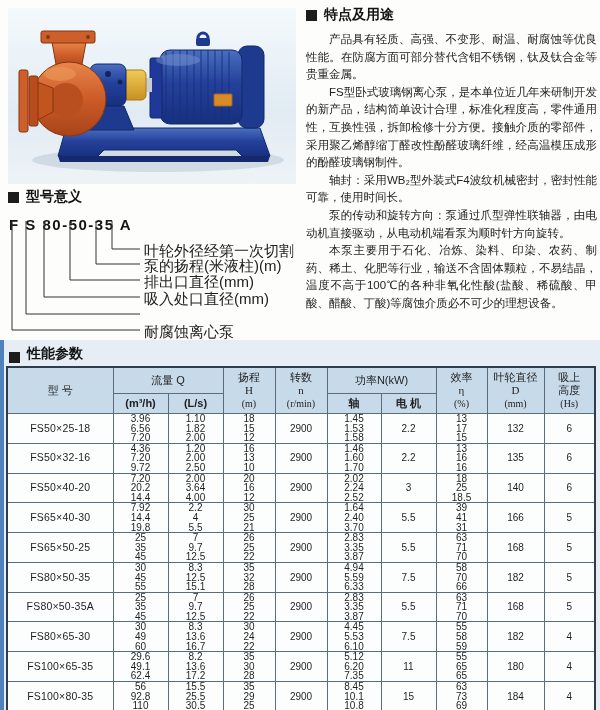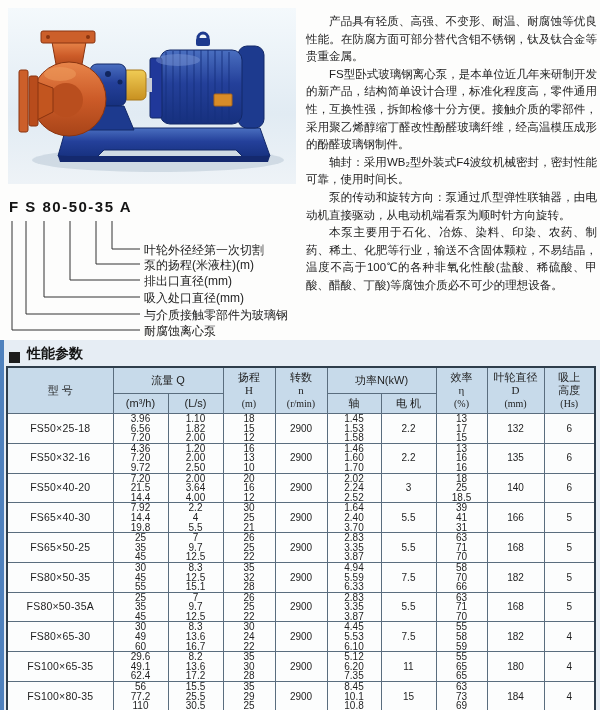--- a/index.html
+++ b/index.html
@@ -11,33 +11,33 @@
   
   .photo-wrap{position:absolute;left:8px;top:8px;width:288px;height:176px;}
   
   .features{position:absolute;left:306px;top:6px;width:291px;}
   .features .paras{margin-top:7px;}
   .features p{margin:0;font-size:11.5px;line-height:17.6px;color:#222;text-align:justify;text-indent:2em;}
   
   .model-sec{position:absolute;left:8px;top:188px;width:292px;height:152px;}
   .model-code{margin:10px 0 0 1px;font-size:15px;font-weight:600;letter-spacing:1.5px;color:#141414;}
   .mm-svg{position:absolute;left:0;top:33px;}
-  .mm-label{position:absolute;left:136px;font-size:12px;color:#222;white-space:nowrap;}
+  .mm-label{position:absolute;left:136px;font-size:15px;color:#222;white-space:nowrap;}
   
   .perf{position:absolute;left:0;top:340px;width:600px;height:370px;background:#e6edf4;}
   .perf .strip{position:absolute;left:0;top:0;width:4px;height:370px;background:#4f81bd;}
   .perf .sec-head{position:absolute;left:9px;top:5px;align-items:flex-end;}
   table.perf-table{position:absolute;left:6px;top:26px;width:590px;border-collapse:collapse;table-layout:fixed;
         background:#fcfdfd;border:2px solid #2e3d4b;}
   .perf-table th,.perf-table td{border:1px solid #5a6d7e;padding:0;text-align:center;color:#1e1e1e;}
   .perf-table th{background:#c7daea;font-weight:normal;font-size:11px;line-height:13px;}
   .perf-table th .unit{font-size:10px;}
   .perf-table th span{display:block;font-family:Liberation Serif, serif;}
   .perf-table thead tr.h1 th{height:25px;}
-  .perf-table thead tr.h2 th{height:19px;}
+  .perf-table thead tr.h2 th{height:19px;font-weight:bold;}
   .perf-table tbody tr{height:29px;}
   .perf-table td{font-size:10px;vertical-align:middle;}
   .perf-table td div{line-height:9.6px;}
   .perf-table td:first-child{font-size:10.5px;letter-spacing:0.2px;}
 </style>
 </head>
 <body>
 
 <div class="page">
 
@@ -116,46 +116,53 @@
         <circle cx="58" cy="92" r="17" fill="#b94e1e"></circle>
         <path d="M29,74 L45,80 L45,104 L29,112 Z" fill="#c2551f" stroke="#8a3410"></path>
         <rect x="21" y="68" width="9" height="50" rx="2" fill="#b84c1c" stroke="#8a3410"></rect>
         <rect x="11" y="62" width="9" height="62" rx="2" fill="#cc5f2a" stroke="#8a3410"></rect>
         <ellipse cx="52" cy="66" rx="16" ry="7" fill="#f0a060" opacity="0.5"></ellipse>
       </g>
     </svg>
   </div>
 
   <div class="features">
+    <div class="sec-head">
+      <span class="sq"></span>
+      <span>特点及用途</span>
+    </div>
     <div class="paras">
       <p>产品具有轻质、高强、不变形、耐温、耐腐蚀等优良性能。在防腐方面可部分替代含钼不锈钢，钛及钛合金等贵重金属。</p>
       <p>FS型卧式玻璃钢离心泵，是本单位近几年来研制开发的新产品，结构简单设计合理，标准化程度高，零件通用性，互换性强，拆卸检修十分方便。接触介质的零部件，采用聚乙烯醇缩丁醛改性酚醛玻璃纤维，经高温模压成形的酚醛玻璃钢制件。</p>
       <p>轴封：采用WB₂型外装式F4波纹机械密封，密封性能可靠，使用时间长。</p>
       <p>泵的传动和旋转方向：泵通过爪型弹性联轴器，由电动机直接驱动，从电动机端看泵为顺时针方向旋转。</p>
       <p>本泵主要用于石化、冶炼、染料、印染、农药、制药、稀土、化肥等行业，输送不含固体颗粒，不易结晶，温度不高于100℃的各种非氧化性酸(盐酸、稀硫酸、甲酸、醋酸、丁酸)等腐蚀介质必不可少的理想设备。</p>
     </div>
   </div>
 
   <div class="model-sec">
+    <div class="sec-head">
+      <span class="sq"></span>
+      <span>型号意义</span>
+    </div>
     <div class="model-code">F S 80-50-35 A</div>
     <svg class="mm-svg" width="140" height="115" viewBox="0 0 140 115">
       <g fill="none" stroke="#333" stroke-width="1">
         <polyline points="104,0 104,28 132,28"></polyline>
         <polyline points="88,0 88,43 132,43"></polyline>
         <polyline points="62,0 62,59 132,59"></polyline>
         <polyline points="36,0 36,76 132,76"></polyline>
         <polyline points="18,0 18,93 132,93"></polyline>
         <polyline points="4,0 4,109 132,109"></polyline>
       </g>
     </svg>
     <div class="mm-label" style="top:54px">叶轮外径经第一次切割</div>
     <div class="mm-label" style="top:69px">泵的扬程(米液柱)(m)</div>
     <div class="mm-label" style="top:85px">排出口直径(mm)</div>
     <div class="mm-label" style="top:102px">吸入处口直径(mm)</div>
-    <div class="mm-label" style="top:119px">与介质接触零部件为玻璃钢</div>
     <div class="mm-label" style="top:135px">耐腐蚀离心泵</div>
   </div>
 
   <div class="perf">
     <div class="strip"></div>
     <div class="sec-head">
       <span class="sq"></span>
       <span>性能参数</span>
     </div>
     <table class="perf-table">
@@ -293,21 +300,21 @@
             <td>
               <div>6</div>
             </td>
           </tr>
           <tr>
             <td>
               <div>FS50×40-20</div>
             </td>
             <td>
               <div>7.20</div>
-              <div>21.5</div>
+              <div>20.2</div>
               <div>14.4</div>
             </td>
             <td>
               <div>2.00</div>
               <div>3.64</div>
               <div>4.00</div>
             </td>
             <td>
               <div>20</div>
               <div>16</div>
@@ -587,21 +594,21 @@
             <td>
               <div>4</div>
             </td>
           </tr>
           <tr>
             <td>
               <div>FS100×80-35</div>
             </td>
             <td>
               <div>56</div>
-              <div>77.2</div>
+              <div>92.8</div>
               <div>110</div>
             </td>
             <td>
               <div>15.5</div>
               <div>25.5</div>
               <div>30.5</div>
             </td>
             <td>
               <div>35</div>
               <div>29</div>

